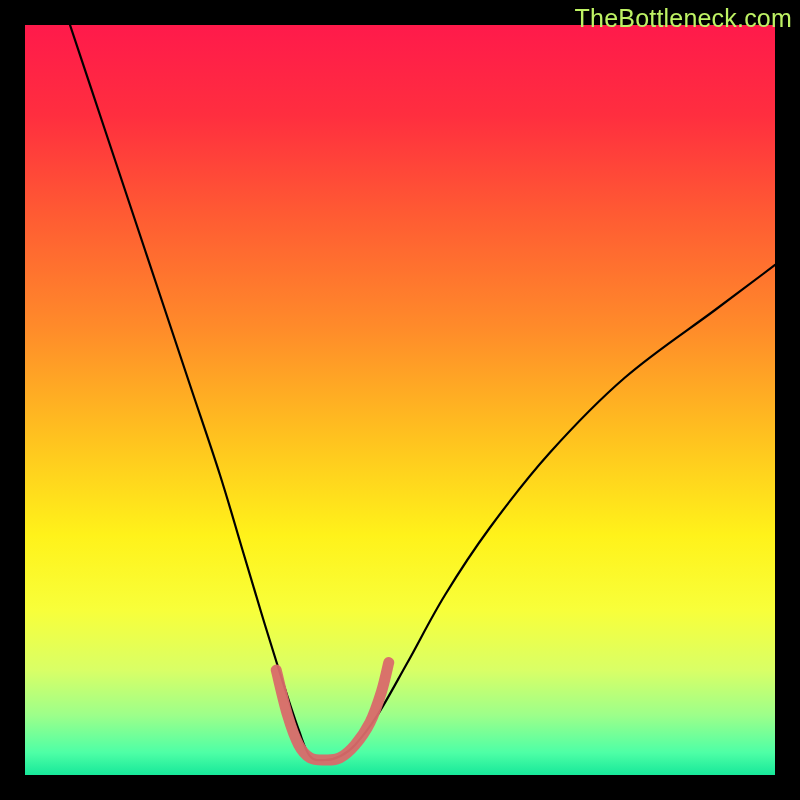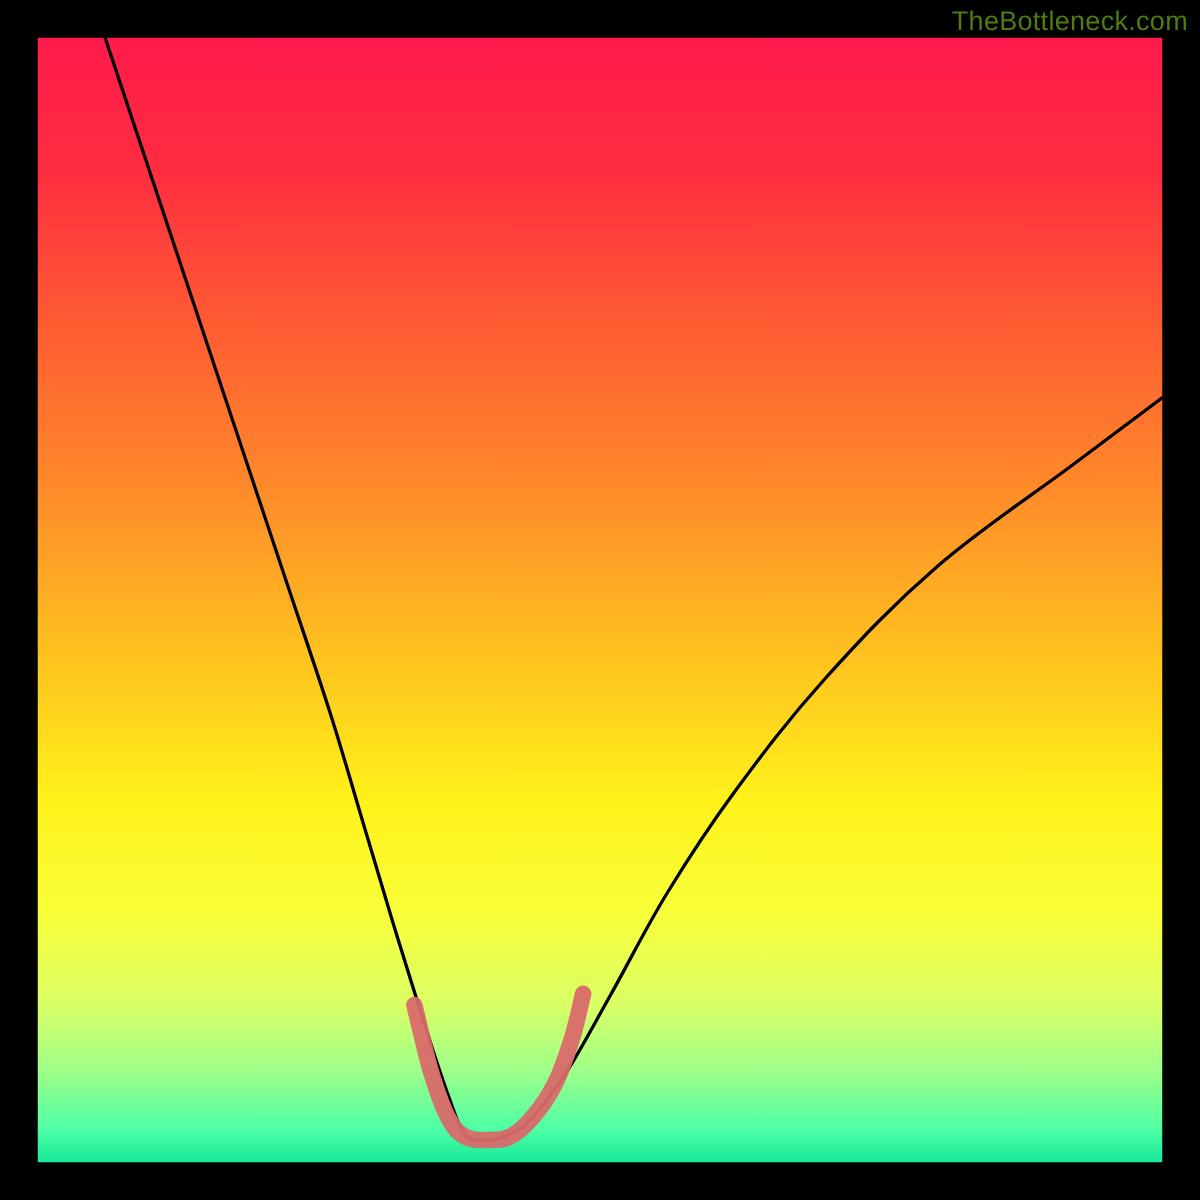--- a/index.html
+++ b/index.html
@@ -23,22 +23,22 @@
     position: absolute;
     left: 0;
     top: 0;
     width: 750px;
     height: 750px;
   }
   .watermark {
     position: absolute;
     top: 4px;
     right: 8px;
-    font-size: 18px;
-    color: #4d7c0f;
+    font-size: 25px;
+    color: #bef264;
     letter-spacing: 0.2px;
     font-weight: 500;
   }
 </style>
 </head>
 <body>
 
 <div class="frame">
   <svg class="plot" viewBox="0 0 750 750" preserveAspectRatio="none">
     <defs>

